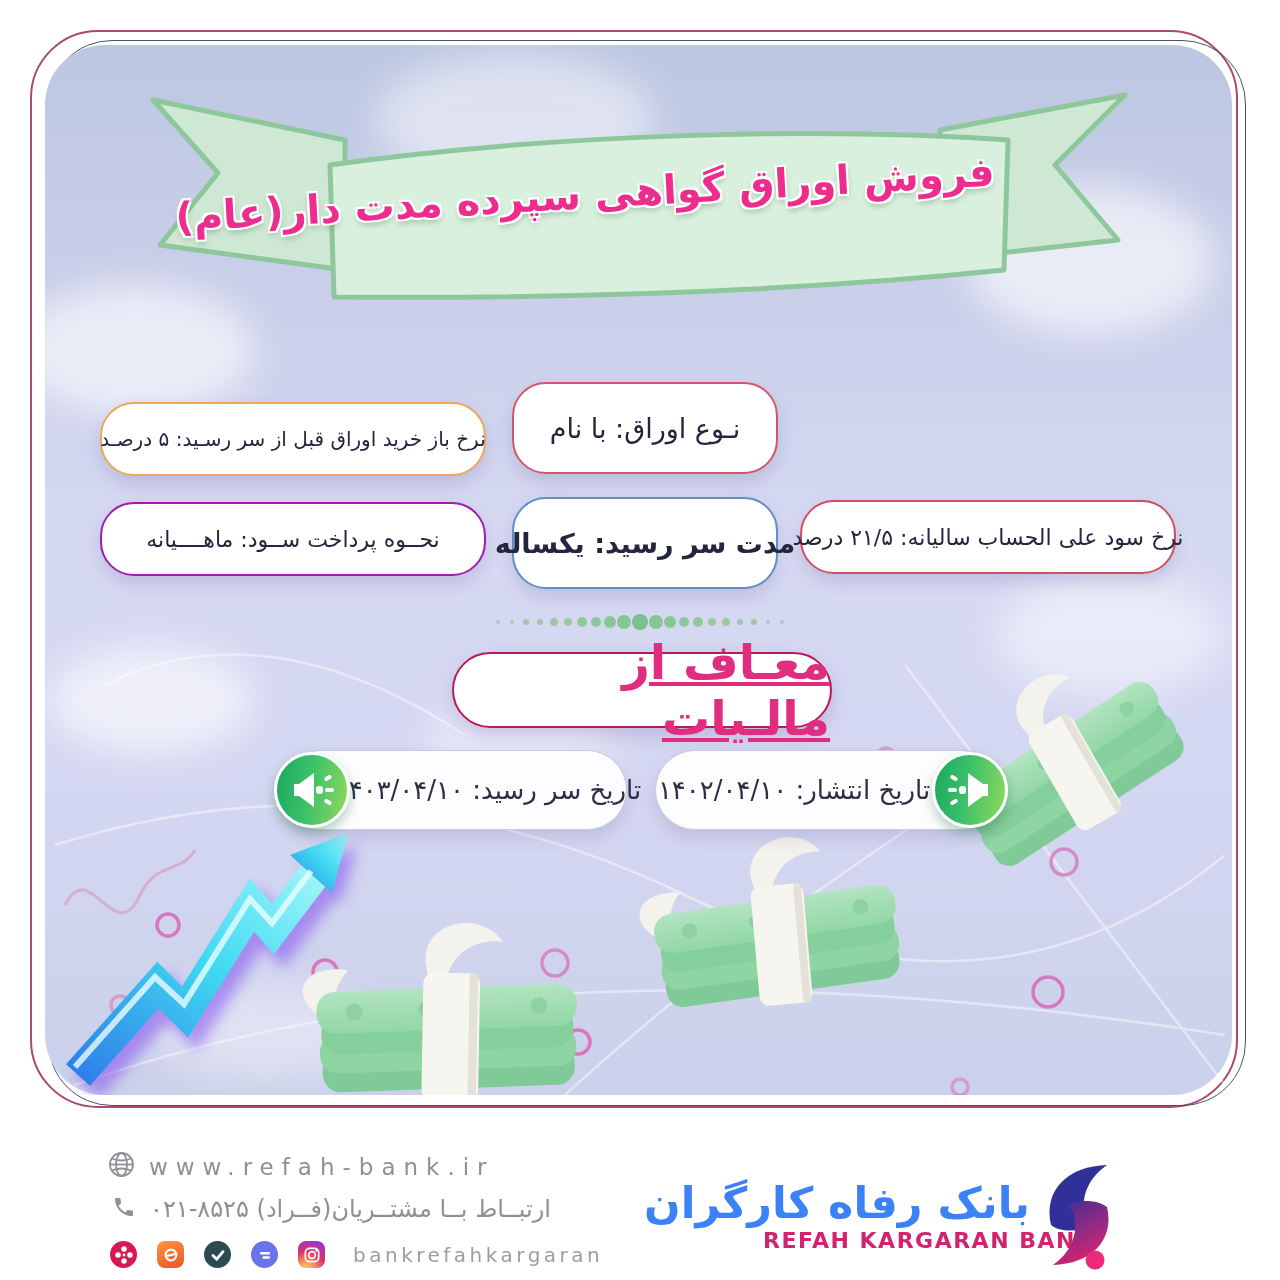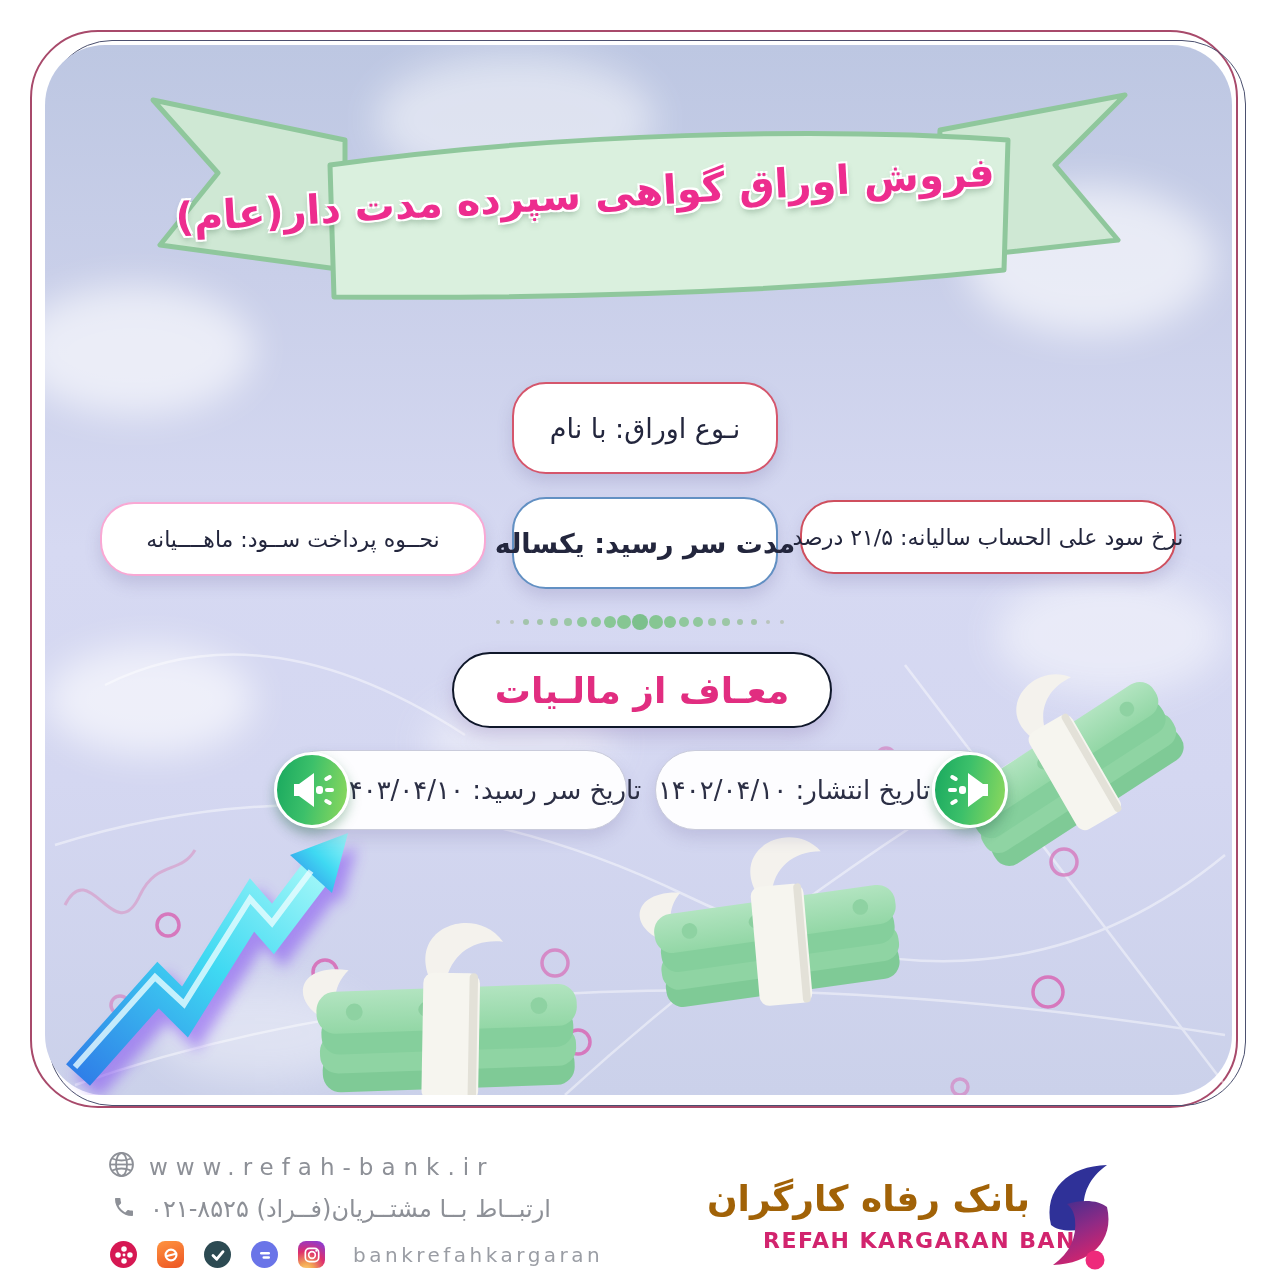--- a/index.html
+++ b/index.html
@@ -30,28 +30,28 @@
 
   
   .pill{position:absolute;background:#ffffff;border-radius:34px;display:flex;
         align-items:center;justify-content:center;direction:rtl;color:#23263d;
         box-shadow:0 8px 16px rgba(100,90,150,.20);white-space:nowrap;}
   .pill-min{left:800px;top:403px;width:372px;height:70px;border:2px solid #45b3a4;font-size:22px;}
   .pill-type{left:512px;top:382px;width:262px;height:88px;border:2px solid #d5566c;font-size:27px;}
   .pill-buyback{left:100px;top:402px;width:382px;height:70px;border:2px solid #eca75d;font-size:20px;}
   .pill-interest{left:800px;top:500px;width:372px;height:70px;border:2px solid #cf4f5e;font-size:22px;}
   .pill-maturity{left:512px;top:497px;width:262px;height:88px;border:2px solid #6290c3;font-size:27px;font-weight:bold;}
-  .pill-payment{left:100px;top:502px;width:382px;height:70px;border:2px solid #f9a8d4;font-size:22px;}
+  .pill-payment{left:100px;top:502px;width:382px;height:70px;border:2px solid #a21caf;font-size:22px;}
 
   .dots-divider{position:absolute;left:490px;top:610px;width:300px;height:24px;}
 
   .tax-badge{position:absolute;left:452px;top:652px;width:376px;height:72px;background:#fff;
-    border:2px solid #0f172a;border-radius:40px;display:flex;align-items:center;justify-content:center;
-    font-size:36px;font-weight:bold;color:#e12d80;direction:rtl;
-    box-shadow:0 8px 18px rgba(120,90,160,.25);}
+    border:2px solid #be185d;border-radius:40px;display:flex;align-items:center;justify-content:center;
+    font-size:48px;font-weight:bold;color:#e12d80;direction:rtl;
+    box-shadow:0 8px 18px rgba(120,90,160,.25);text-decoration:underline;}
 
   
   .date-pill{position:absolute;top:750px;height:80px;width:346px;background:#fdfdff;
     border:1.5px solid #c9cbdb;border-radius:42px;display:flex;align-items:center;
     direction:rtl;font-size:26px;color:#2c2f45;box-shadow:0 8px 16px rgba(100,90,150,.18);
     white-space:nowrap;}
   .date-issue{left:655px;justify-content:center;padding-right:68px;box-sizing:border-box;}
   .date-maturity{left:281px;justify-content:center;padding-left:68px;box-sizing:border-box;}
   .date-icon{position:absolute;top:1px;width:76px;height:76px;border-radius:50%;
     background:linear-gradient(100deg,#18a85e 0%,#3cc06a 45%,#8fd95c 100%);
@@ -71,21 +71,21 @@
   .f-social{left:110px;top:116px;gap:20px;}
   .f-social .txt{font-size:20px;letter-spacing:3.5px;color:#9a9da4;margin-left:8px;}
   .chip{width:27px;height:27px;border-radius:8px;display:flex;align-items:center;justify-content:center;}
   .chip-aparat{background:#d61853;border-radius:50%;}
   .chip-eitaa{background:linear-gradient(160deg,#ff9440,#ec5423);}
   .chip-bale{background:#2c4a52;border-radius:50%;}
   .chip-soroush{background:#6a74e8;border-radius:50%;}
   .chip-insta{background:radial-gradient(circle at 30% 110%,#ffd676 0%,#f2a454 22%,#de2f6d 55%,#8e3bcf 90%);}
 
   .bank-fa{position:absolute;left:815px;top:1148px;width:260px;text-align:center;direction:rtl;
-    font-size:36px;font-weight:bold;color:#a16207;white-space:nowrap;}
+    font-size:43px;font-weight:bold;color:#3b82f6;white-space:nowrap;}
   .bank-en{position:absolute;left:808px;top:1198px;width:274px;text-align:center;
     font-size:22px;font-weight:bold;letter-spacing:1.5px;color:#d2246e;white-space:nowrap;}
   .bank-mark{position:absolute;left:1088px;top:1133px;width:72px;height:108px;}
 </style>
 </head>
 <body>
 
 <div class="stage">
 
   <div class="frame-a"></div>
@@ -172,20 +172,23 @@
   <svg class="ribbon-svg" viewBox="0 0 1000 230">
     <polygon points="205,55 13,15 78,88 20,160 205,185" fill="#cfe8d4" stroke="#8fc79c" stroke-width="5" stroke-linejoin="round"></polygon>
     <polygon points="800,45 985,10 915,80 978,155 795,175" fill="#cfe8d4" stroke="#8fc79c" stroke-width="5" stroke-linejoin="round"></polygon>
     <path d="M190,80 C420,48 680,42 868,55 L864,185 C640,208 420,214 194,212 Z" fill="#daf0de" stroke="#8fc79c" stroke-width="5" stroke-linejoin="round"></path>
   </svg>
   <div class="ribbon-title">فروش اوراق گواهی سپرده مدت دار(عام)</div>
 
   <div class="pill pill-type">
     <span>نـوع اوراق: با نام</span>
   </div>
+  <div class="pill pill-buyback">
+    <span>نرخ باز خرید اوراق قبل از سر رسـید: ۵ درصـد</span>
+  </div>
   <div class="pill pill-interest">
     <span>نرخ سود علی الحساب سالیانه: ۲۱/۵ درصد</span>
   </div>
   <div class="pill pill-maturity">
     <span>مدت سر رسید: یکساله</span>
   </div>
   <div class="pill pill-payment">
     <span>نحــوه پرداخت ســود:  ماهــــیانه</span>
   </div>
 

